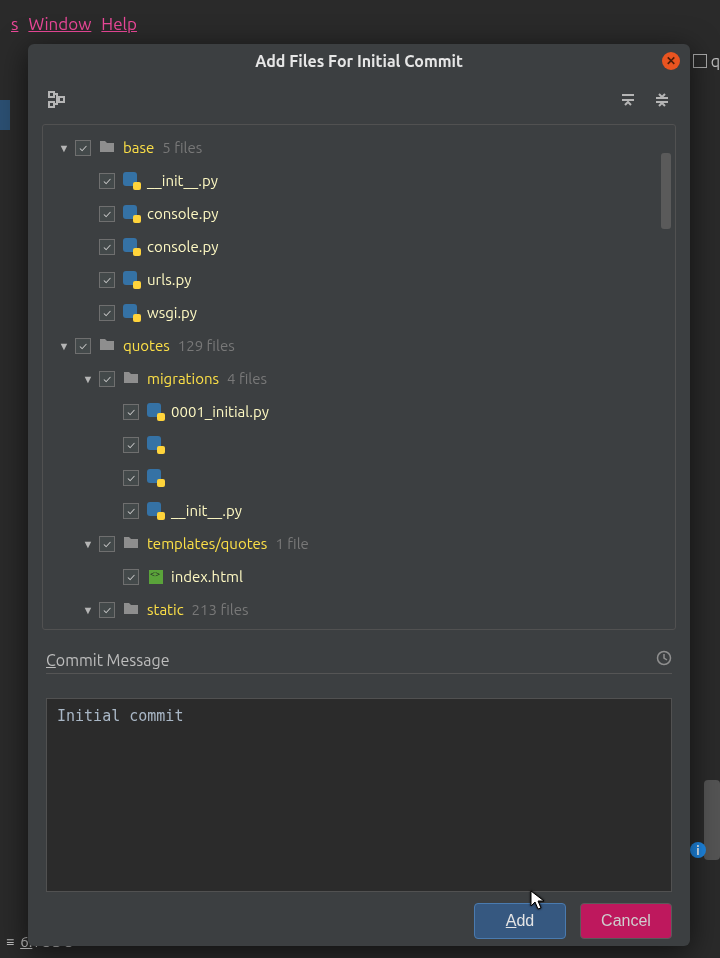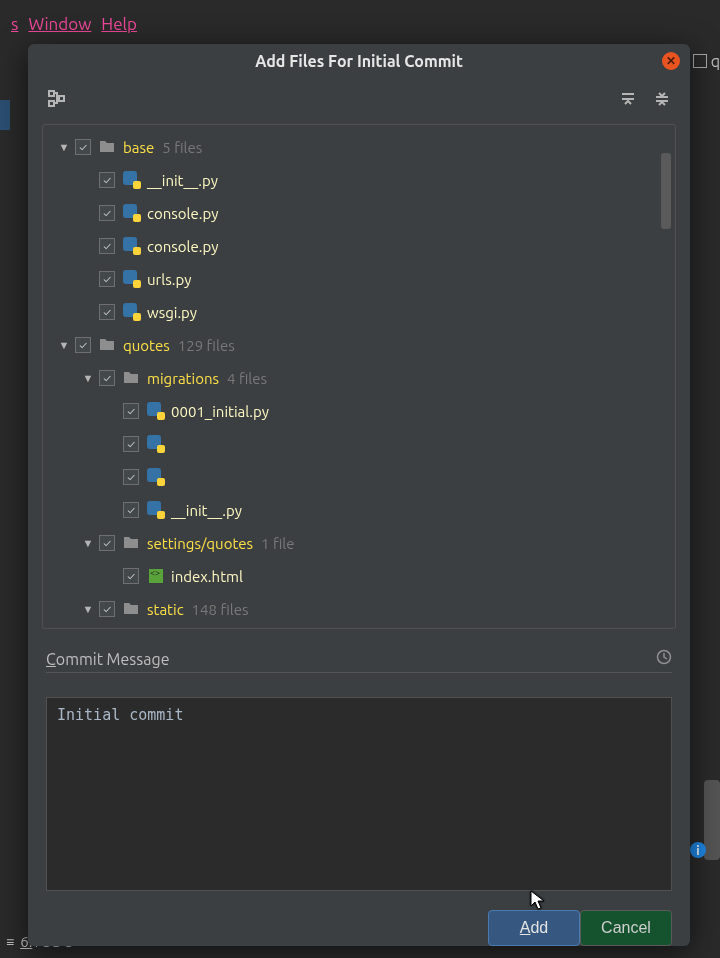--- a/index.html
+++ b/index.html
@@ -209,39 +209,40 @@
     font-family: "DejaVu Sans Mono","Consolas",monospace;
     font-size: 15px;
     color: #a9b7c6;
     outline: none;
     resize: none;
   }
 
   .btn-row {
     display:flex;
     justify-content:flex-end;
-    padding: 19px 18px 0 0;
+    gap:14px;
+    padding: 11px 18px 0 0;
   }
   .btn {
     min-width: 92px;
     height: 36px;
     border-radius: 4px;
     border: none;
     font-size: 16px;
     cursor:pointer;
     display:flex; align-items:center; justify-content:center;
   }
   .btn-primary {
     background:#365880;
     color:#e4e4e4;
     border:1px solid #4a7bb0;
   }
   .btn-primary .u { text-decoration: underline; }
   .btn-secondary {
-    background:#14532d;
+    background:#be185d;
     color:#cfcfcf;
     border:1px solid #5a5a5a;
     text-align:right;
   }
   .cursor {
     position:absolute;
     width:18px; height:22px;
     pointer-events:none;
   }
   .cursor svg { filter: drop-shadow(0 0 1px #000); }
@@ -389,39 +390,39 @@
           <span class="py-icon"></span>
           <span class="fname">__init__.py</span>
         </div>
         <div class="row">
           <span style="display: inline-block; width: 38px;"></span>
           <span class="chevron">▼</span>
           <span class="checkbox">✓</span>
           <span class="folder-icon"><svg width="16" height="14" viewBox="0 0 16 14">
               <path d="M1 2 H6 L8 4 H15 V13 H1 Z" fill="#8e8e8e"></path>
             </svg></span>
-          <span class="dirname">settings/quotes</span>
+          <span class="dirname">templates/quotes</span>
           <span class="meta">1 file</span>
         </div>
         <div class="row">
           <span style="display: inline-block; width: 62px;"></span>
           <span class="chevron"></span>
           <span class="checkbox">✓</span>
           <span class="html-icon"></span>
           <span class="fname">index.html</span>
         </div>
         <div class="row">
           <span style="display: inline-block; width: 38px;"></span>
           <span class="chevron">▼</span>
           <span class="checkbox">✓</span>
           <span class="folder-icon"><svg width="16" height="14" viewBox="0 0 16 14">
               <path d="M1 2 H6 L8 4 H15 V13 H1 Z" fill="#8e8e8e"></path>
             </svg></span>
           <span class="dirname">static</span>
-          <span class="meta">148 files</span>
+          <span class="meta">213 files</span>
         </div>
       </div>
     <div class="tree-scroll-thumb"></div>
   </div>
 
   <div class="commit-label">
     <span><span class="u">C</span><span>ommit Message</span></span>
     <span class="hist-icon">
       <svg width="16" height="16" viewBox="0 0 16 16" fill="none" stroke="#8f8f8f" stroke-width="1.5">
         <circle cx="8" cy="8" r="6.5"></circle>

